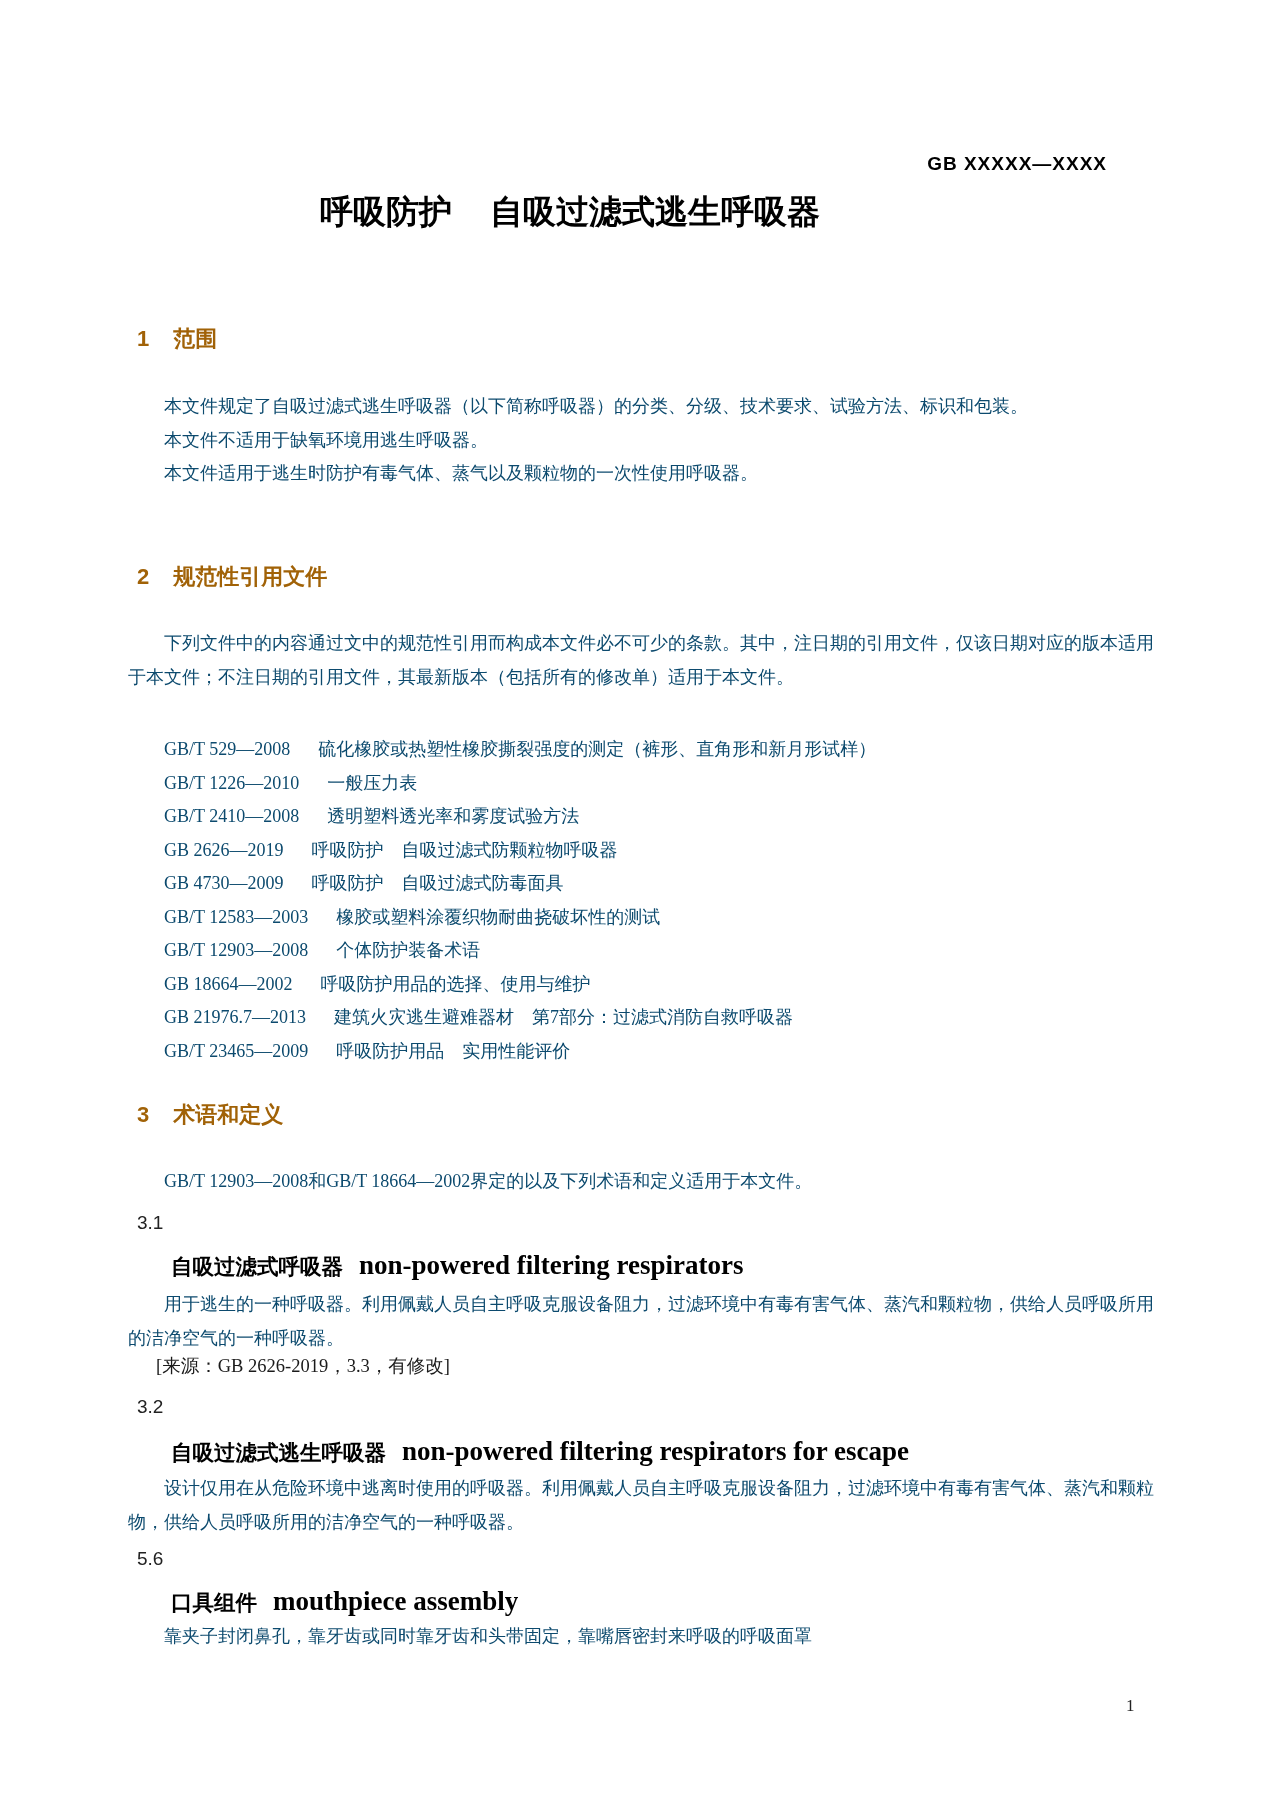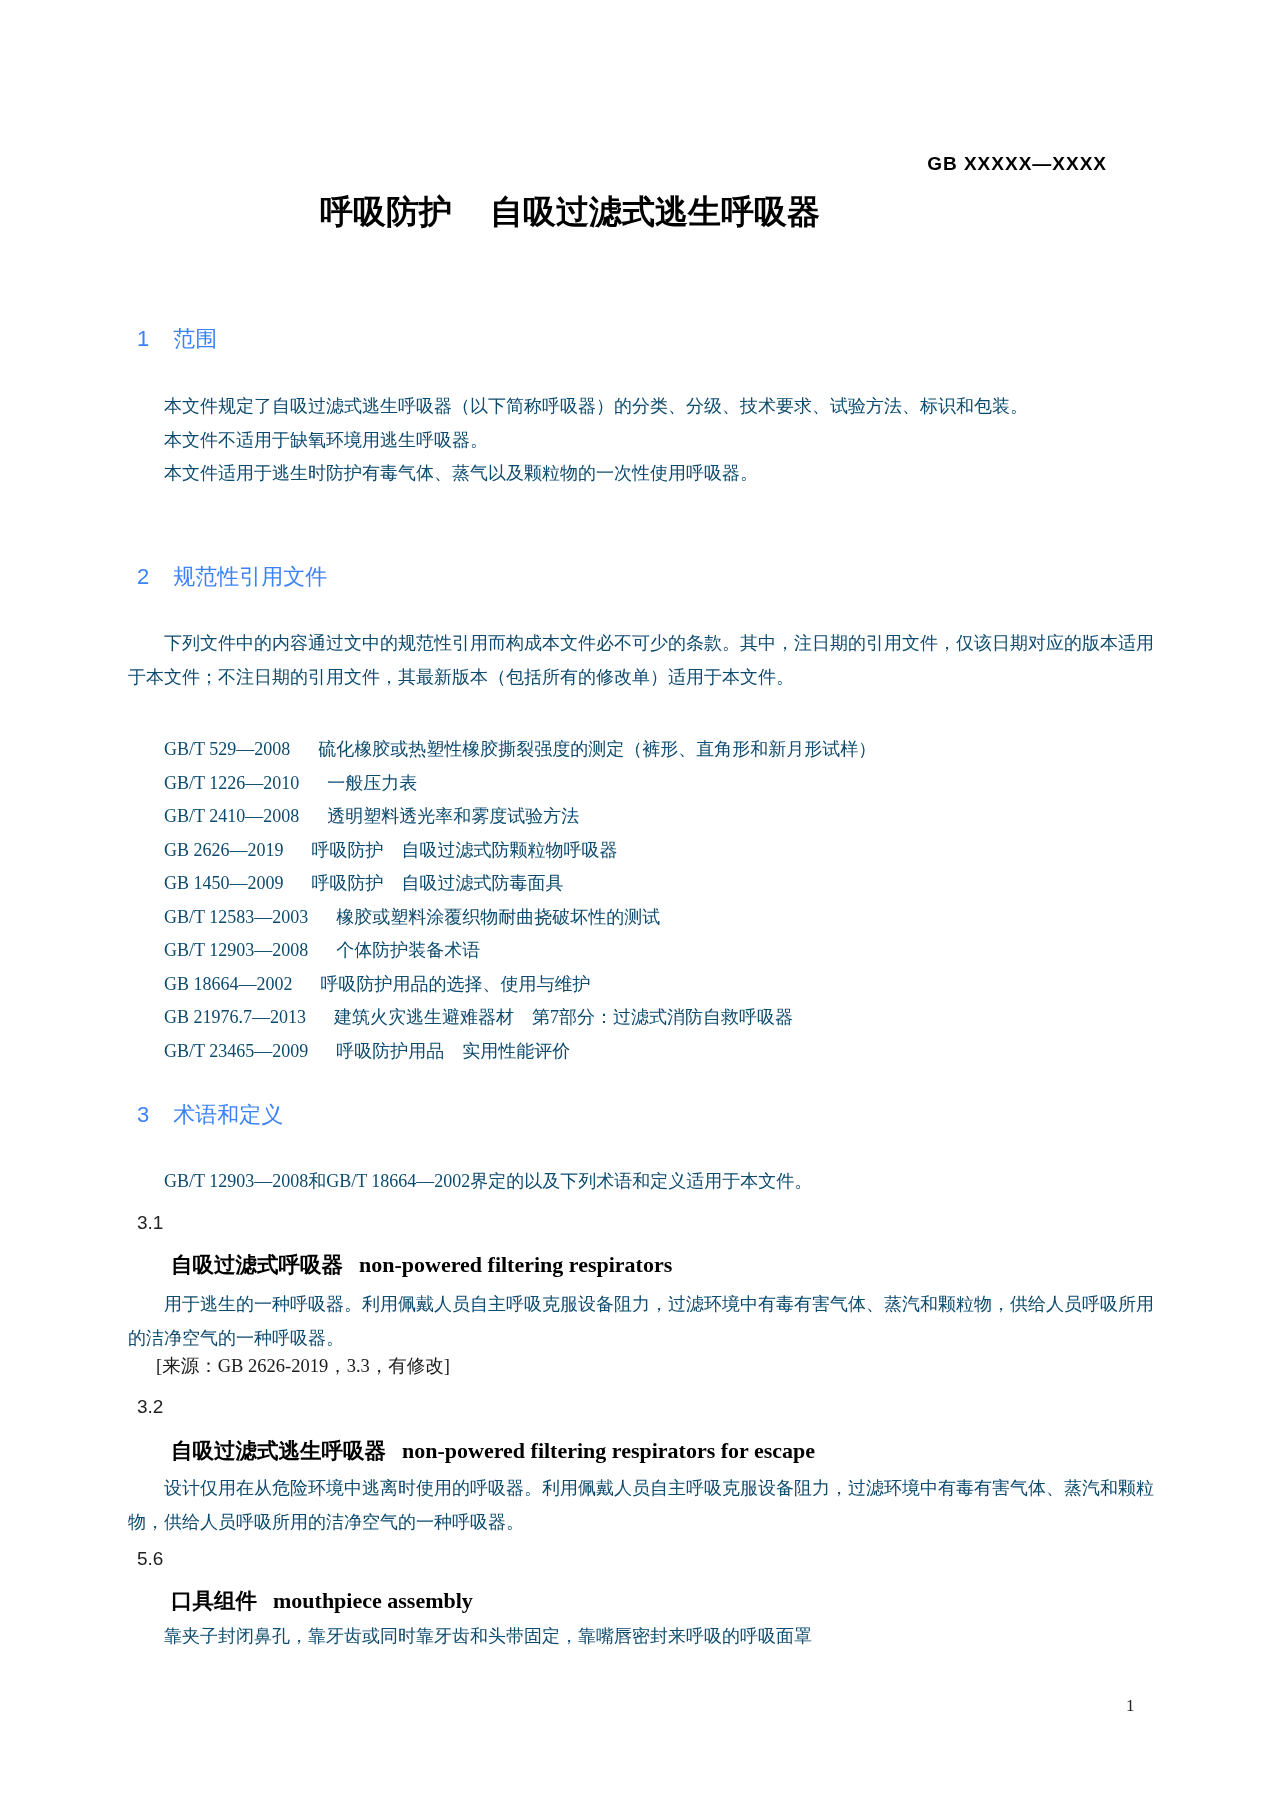--- a/index.html
+++ b/index.html
@@ -33,22 +33,22 @@
     font-weight: 700;
     color: #000;
     white-space: nowrap;
   }
   .doc-title .t2 { margin-left: 38px; }
   .sec-heading {
     position: absolute;
     left: 137px;
     font-family: "Liberation Sans", sans-serif;
     font-size: 22px;
-    font-weight: 400;
-    color: #3b82f6;
+    font-weight: 700;
+    color: #a16207;
     white-space: nowrap;
   }
   .sec-heading .sec-text { margin-left: 24px; }
   #s1-heading { top: 324px; }
   #s2-heading { top: 562px; }
   #s3-heading { top: 1100px; }
   .body-block {
     position: absolute;
     left: 128px;
     width: 1026px;
@@ -81,21 +81,21 @@
     white-space: nowrap;
     color: #000;
   }
   .term-zh {
     font-family: "Liberation Sans", sans-serif;
     font-size: 21.5px;
     font-weight: 700;
   }
   .term-en {
     font-family: "Liberation Serif", serif;
-    font-size: 22px;
+    font-size: 27px;
     font-weight: 700;
     margin-left: 16px;
   }
   #t1-name { top: 1250px; }
   #t2-name { top: 1436px; }
   #t3-name { top: 1586px; }
   #t1-def { top: 1288px; }
   #t2-def { top: 1472px; }
   #t3-def { top: 1620px; }
   .term-source {
@@ -143,21 +143,21 @@
 
   <div class="body-block" id="s2-intro">
     <p>下列文件中的内容通过文中的规范性引用而构成本文件必不可少的条款。其中，注日期的引用文件，仅该日期对应的版本适用于本文件；不注日期的引用文件，其最新版本（包括所有的修改单）适用于本文件。</p>
   </div>
 
   <div class="body-block" id="refs">
     <div class="ref-line"><span class="ref-code">GB/T 529—2008</span><span class="ref-title">硫化橡胶或热塑性橡胶撕裂强度的测定（裤形、直角形和新月形试样）</span></div>
     <div class="ref-line"><span class="ref-code">GB/T 1226—2010</span><span class="ref-title">一般压力表</span></div>
     <div class="ref-line"><span class="ref-code">GB/T 2410—2008</span><span class="ref-title">透明塑料透光率和雾度试验方法</span></div>
     <div class="ref-line"><span class="ref-code">GB 2626—2019</span><span class="ref-title">呼吸防护　自吸过滤式防颗粒物呼吸器</span></div>
-    <div class="ref-line"><span class="ref-code">GB 1450—2009</span><span class="ref-title">呼吸防护　自吸过滤式防毒面具</span></div>
+    <div class="ref-line"><span class="ref-code">GB 4730—2009</span><span class="ref-title">呼吸防护　自吸过滤式防毒面具</span></div>
     <div class="ref-line"><span class="ref-code">GB/T 12583—2003</span><span class="ref-title">橡胶或塑料涂覆织物耐曲挠破坏性的测试</span></div>
     <div class="ref-line"><span class="ref-code">GB/T 12903—2008</span><span class="ref-title">个体防护装备术语</span></div>
     <div class="ref-line"><span class="ref-code">GB 18664—2002</span><span class="ref-title">呼吸防护用品的选择、使用与维护</span></div>
     <div class="ref-line"><span class="ref-code">GB 21976.7—2013</span><span class="ref-title">建筑火灾逃生避难器材　第7部分：过滤式消防自救呼吸器</span></div>
     <div class="ref-line"><span class="ref-code">GB/T 23465—2009</span><span class="ref-title">呼吸防护用品　实用性能评价</span></div>
   </div>
 
   <div class="sec-heading" id="s3-heading">
     <span class="sec-num">3</span><span class="sec-text">术语和定义</span>
   </div>

